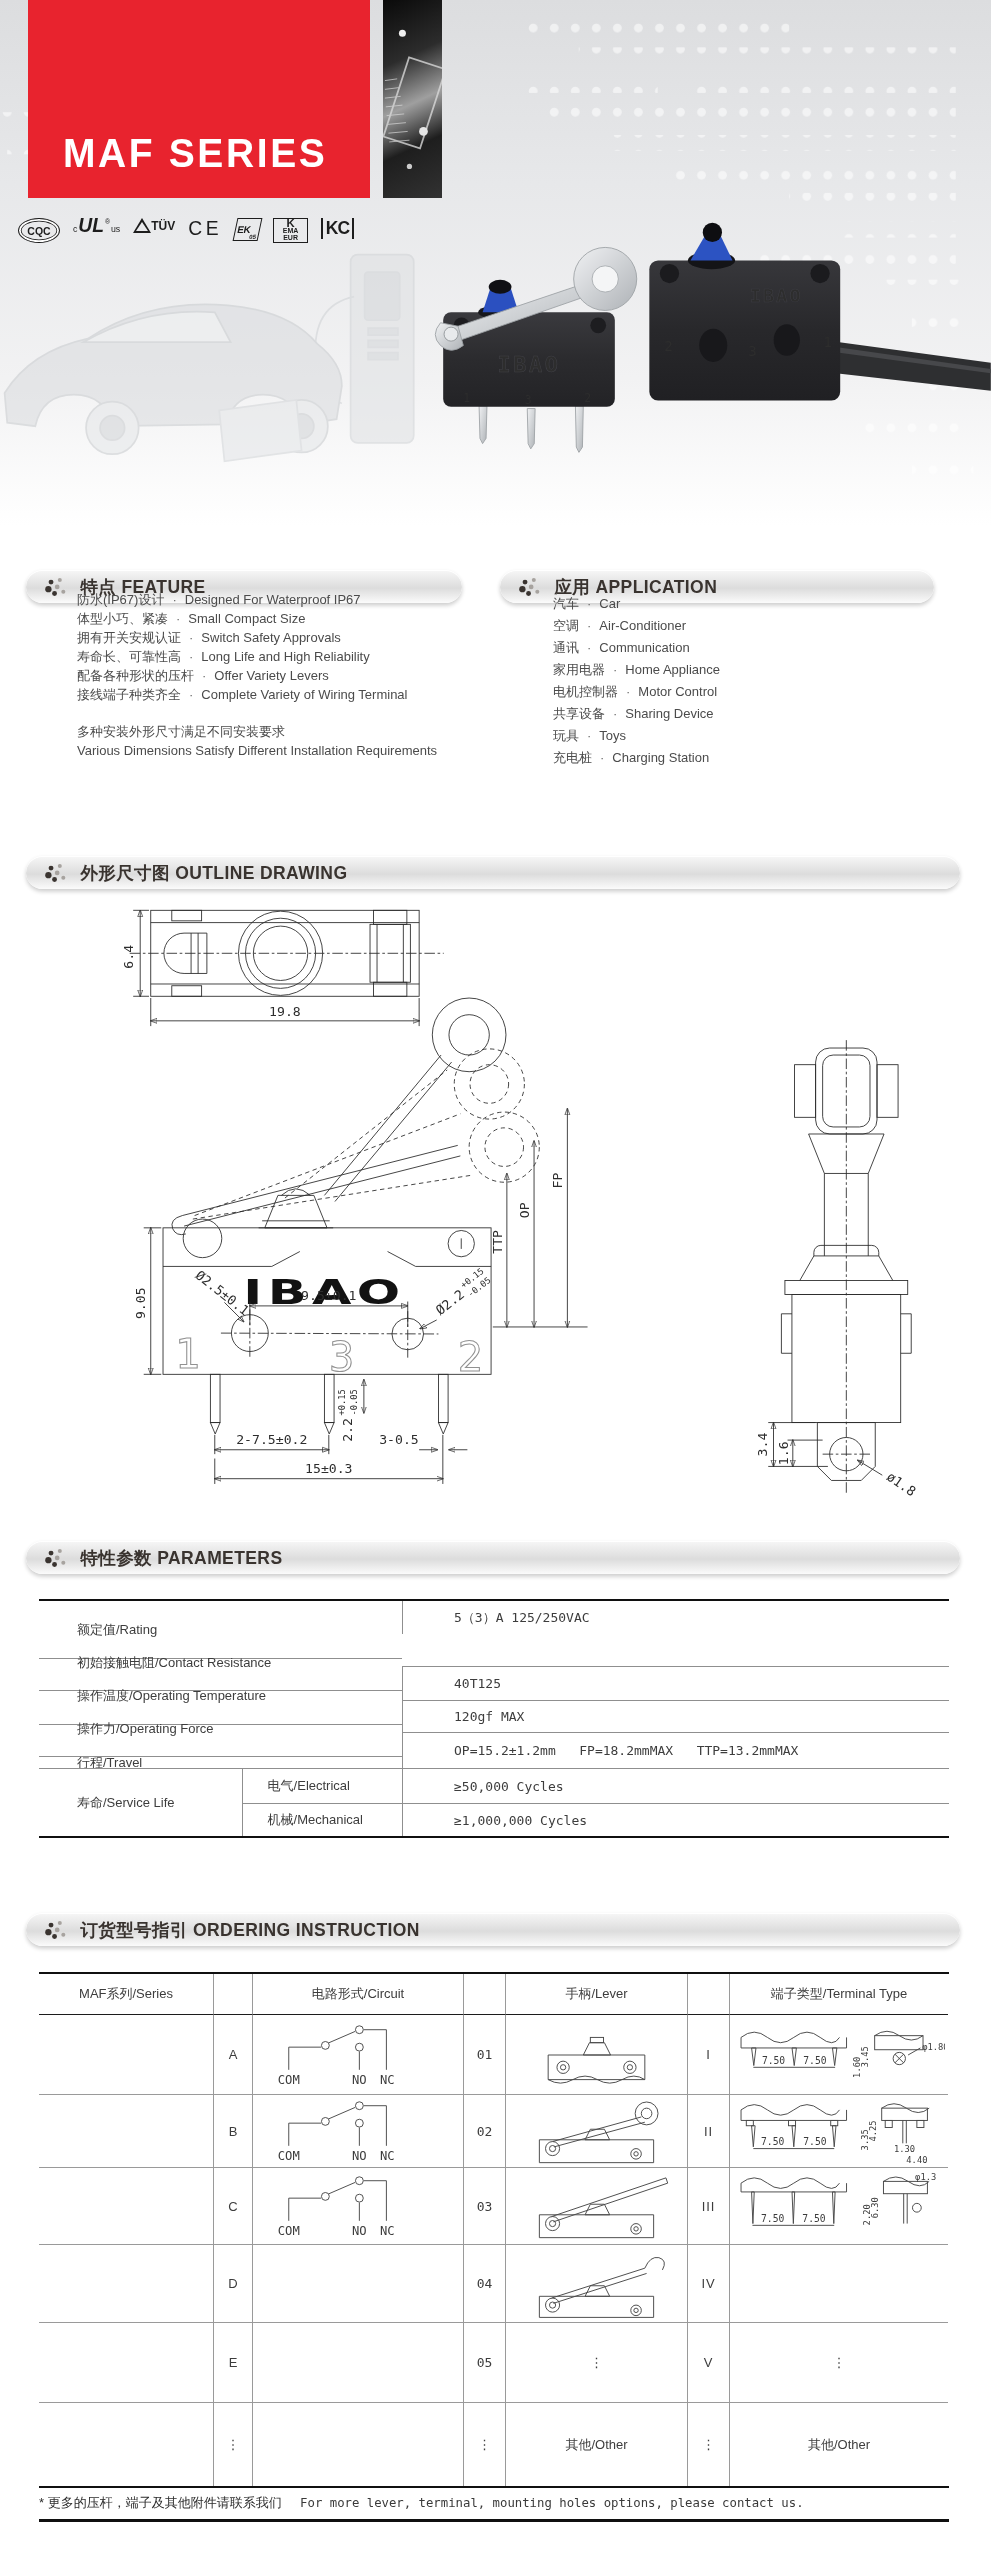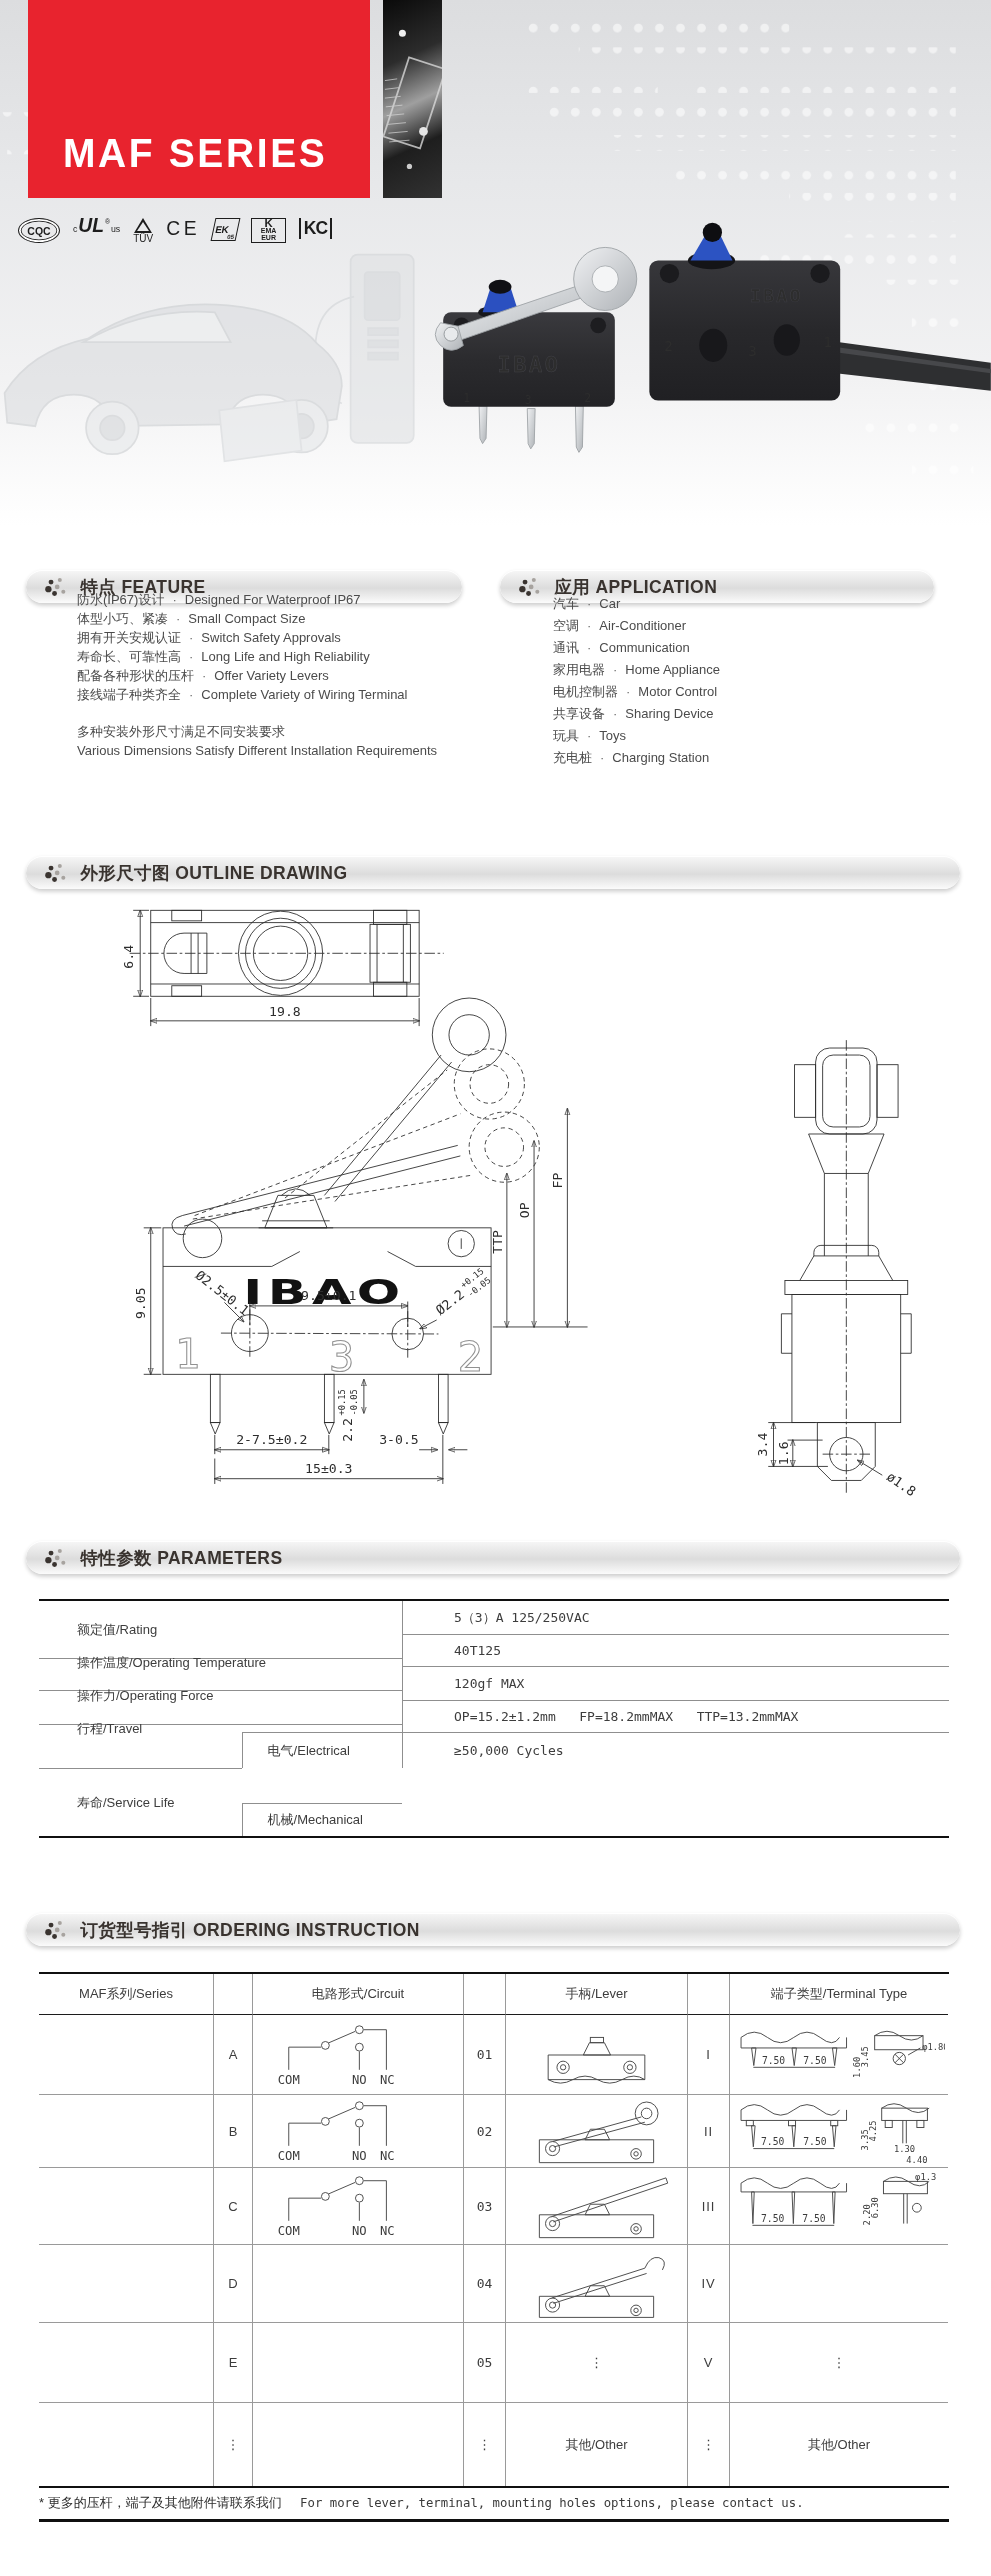--- a/index.html
+++ b/index.html
@@ -15,21 +15,21 @@
         letter-spacing:2.6px;transform:scaleY(1.05);white-space:nowrap;}
   #photostrip{position:absolute;left:383px;top:0;width:59px;height:198px;
         background:linear-gradient(155deg,#0a0a0a 0%,#2c2c2c 30%,#9f9f9f 52%,#1e1e1e 72%,#323232 100%);overflow:hidden;}
   .certrow{position:absolute;left:18px;top:218px;height:32px;display:flex;align-items:flex-start;gap:13px;color:#1d1d1d;}
   .cert{display:flex;align-items:center;justify-content:center;}
   .cqc{width:40px;height:23px;border:1.8px solid #1d1d1d;border-radius:50%;font-size:10.5px;font-weight:bold;
        box-shadow:inset 0 0 0 1.8px #fff,inset 0 0 0 2.6px #1d1d1d;}
   .ulwrap{font-size:8.8px;display:flex;align-items:flex-end;gap:0.9px;}
   .ulmark{font-size:19.3px;font-weight:bold;font-style:italic;line-height:16px;}
   .ulsup{font-size:7px;align-self:flex-start;}
-  .tuv{flex-direction:column;font-size:10px;font-weight:normal;line-height:7px;}
+  .tuv{flex-direction:row;font-size:12px;font-weight:bold;line-height:7px;}
   .tuv .tri{width:0;height:0;border-left:9.7px solid transparent;border-right:9.7px solid transparent;
        border-bottom:15px solid #1d1d1d;position:relative;margin-bottom:1.8px;}
   .tuv .tri::after{content:"";position:absolute;left:-6.1px;top:3.5px;width:0;height:0;
        border-left:6.1px solid transparent;border-right:6.1px solid transparent;border-bottom:9.7px solid #e9eaec;}
   .ce{font-size:19.3px;letter-spacing:3.5px;color:#1d1d1d;font-weight:normal;}
   .ek{width:23px;height:21px;border:1.8px solid #1d1d1d;transform:skewX(-12deg);font-size:9.7px;font-weight:bold;}
   .ek small{font-size:6.1px;align-self:flex-end;}
   .kema{width:33px;height:23px;border:1.8px solid #1d1d1d;font-size:7px;font-weight:bold;flex-direction:column;line-height:7px;}
   .kema b{font-size:11.4px;}
   .kc{font-size:17.5px;font-weight:bold;letter-spacing:-0.9px;border-left:2.6px double #1d1d1d;border-right:2.6px double #1d1d1d;padding:0 2.6px;height:21px;display:flex;align-items:center;}
@@ -562,30 +562,32 @@
         <circle cx="15" cy="13.5" r="2.7" fill="#a7a39f"></circle>
       <circle cx="12" cy="21" r="2.8" fill="#3a3430"></circle>
         <circle cx="22" cy="19" r="2.3" fill="#a7a39f"></circle>
     </svg>
     <span class="t">特性参数 PARAMETERS</span>
   </div>
 
   <div id="ptable">
     <div class="plabel">额定值/Rating</div>
     <div class="pvalue">5（3）A 125/250VAC</div>
+    <div class="plabel bt">初始接触电阻/Contact Resistance</div>
     <div class="plabel bt">操作温度/Operating Temperature</div>
     <div class="pvalue bt">40T125</div>
     <div class="plabel bt">操作力/Operating Force</div>
     <div class="pvalue bt">120gf MAX</div>
     <div class="plabel bt">行程/Travel</div>
     <div class="pvalue bt">OP=15.2±1.2mm   FP=18.2mmMAX   TTP=13.2mmMAX</div>
     <div class="plife bt">寿命/Service Life</div>
     <div class="psub bt">电气/Electrical</div>
     <div class="pvalue bt">≥50,000 Cycles</div>
     <div class="psub bt" style="grid-row:7;">机械/Mechanical</div>
+    <div class="pvalue bt" style="grid-row:7;">≥1,000,000 Cycles</div>
   </div>
 
   <div class="sbar" style="left:26px;top:1885px;width:934px;">
     <svg width="24.6" height="23" viewBox="0 0 28 26">
       <circle cx="8" cy="8" r="2.8" fill="#3a3430"></circle>
         <circle cx="18" cy="5.5" r="2.3" fill="#a7a39f"></circle>
       <circle cx="5" cy="16" r="3.6" fill="#3a3430"></circle>
         <circle cx="15" cy="13.5" r="2.7" fill="#a7a39f"></circle>
       <circle cx="12" cy="21" r="2.8" fill="#3a3430"></circle>
         <circle cx="22" cy="19" r="2.3" fill="#a7a39f"></circle>

